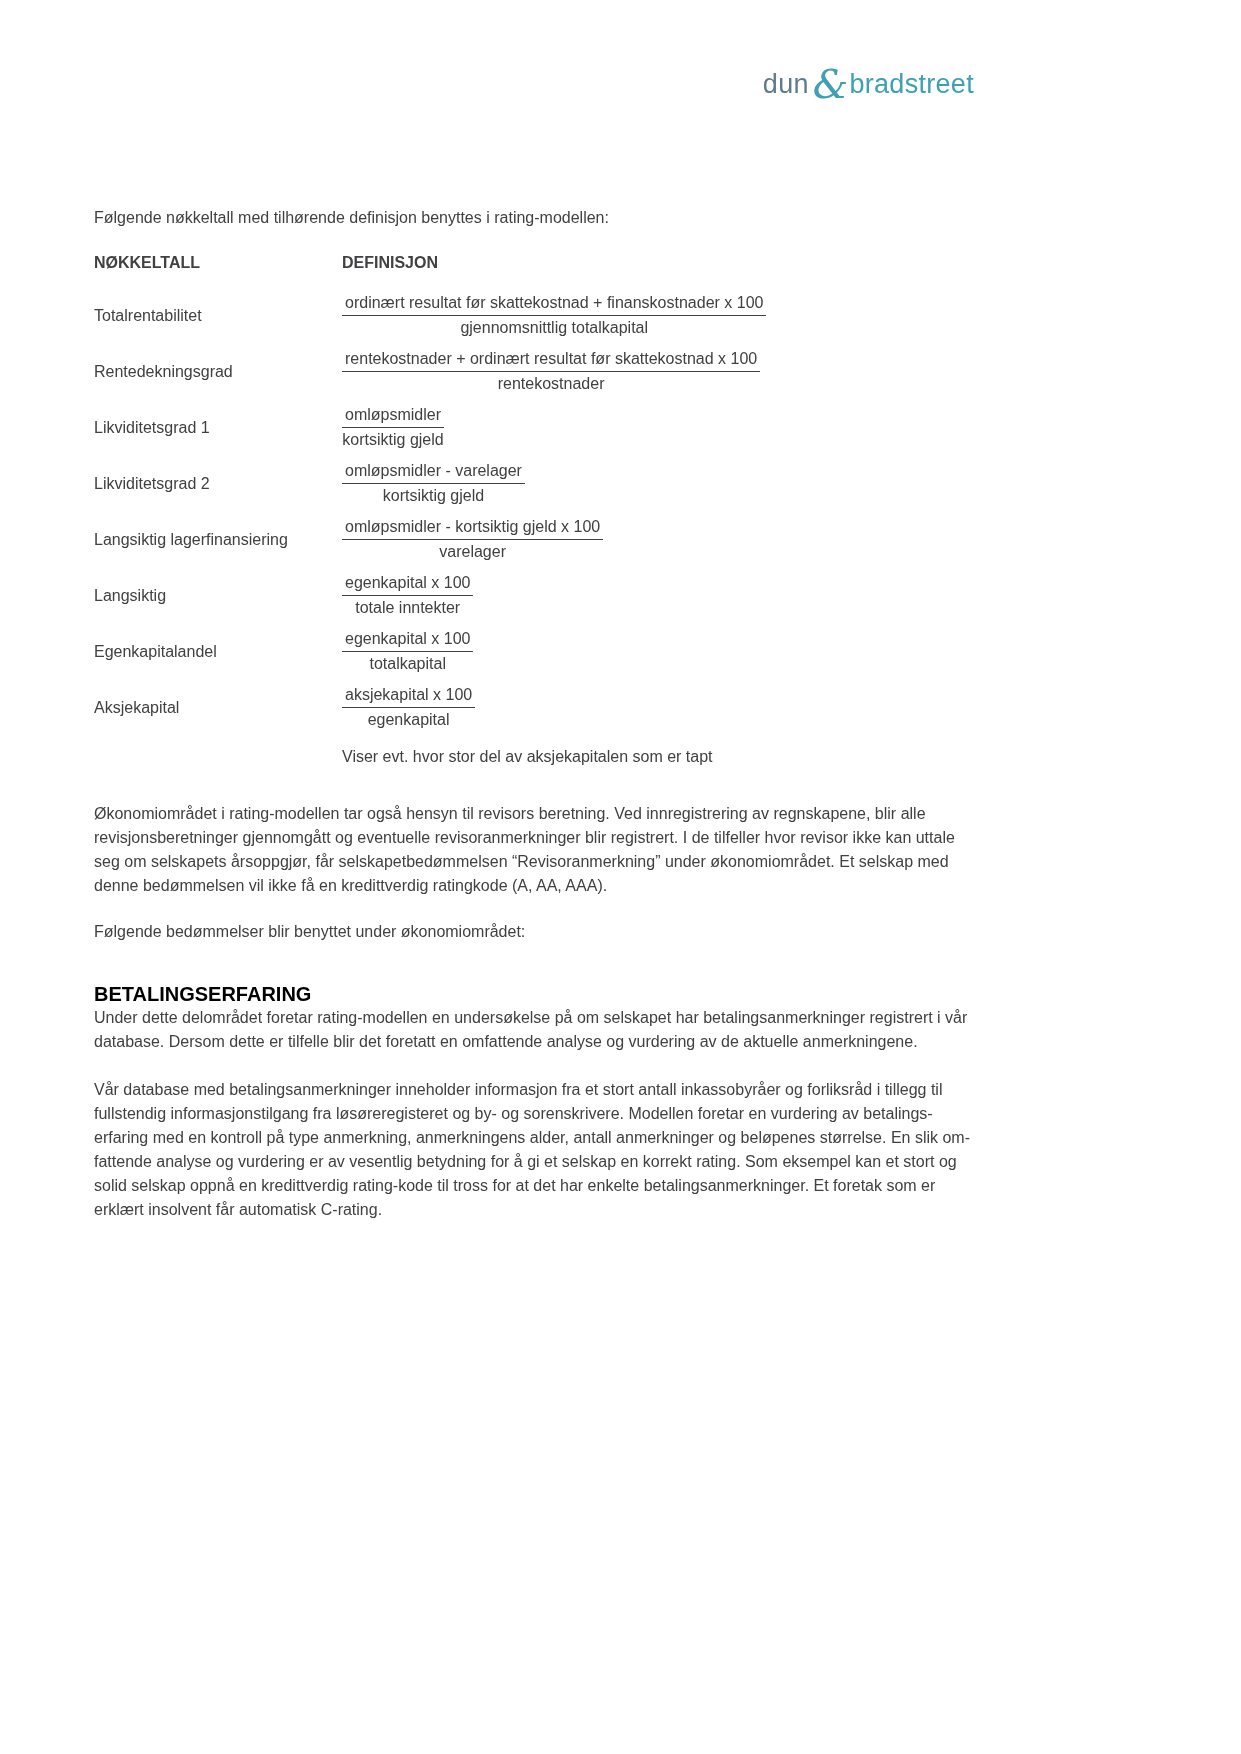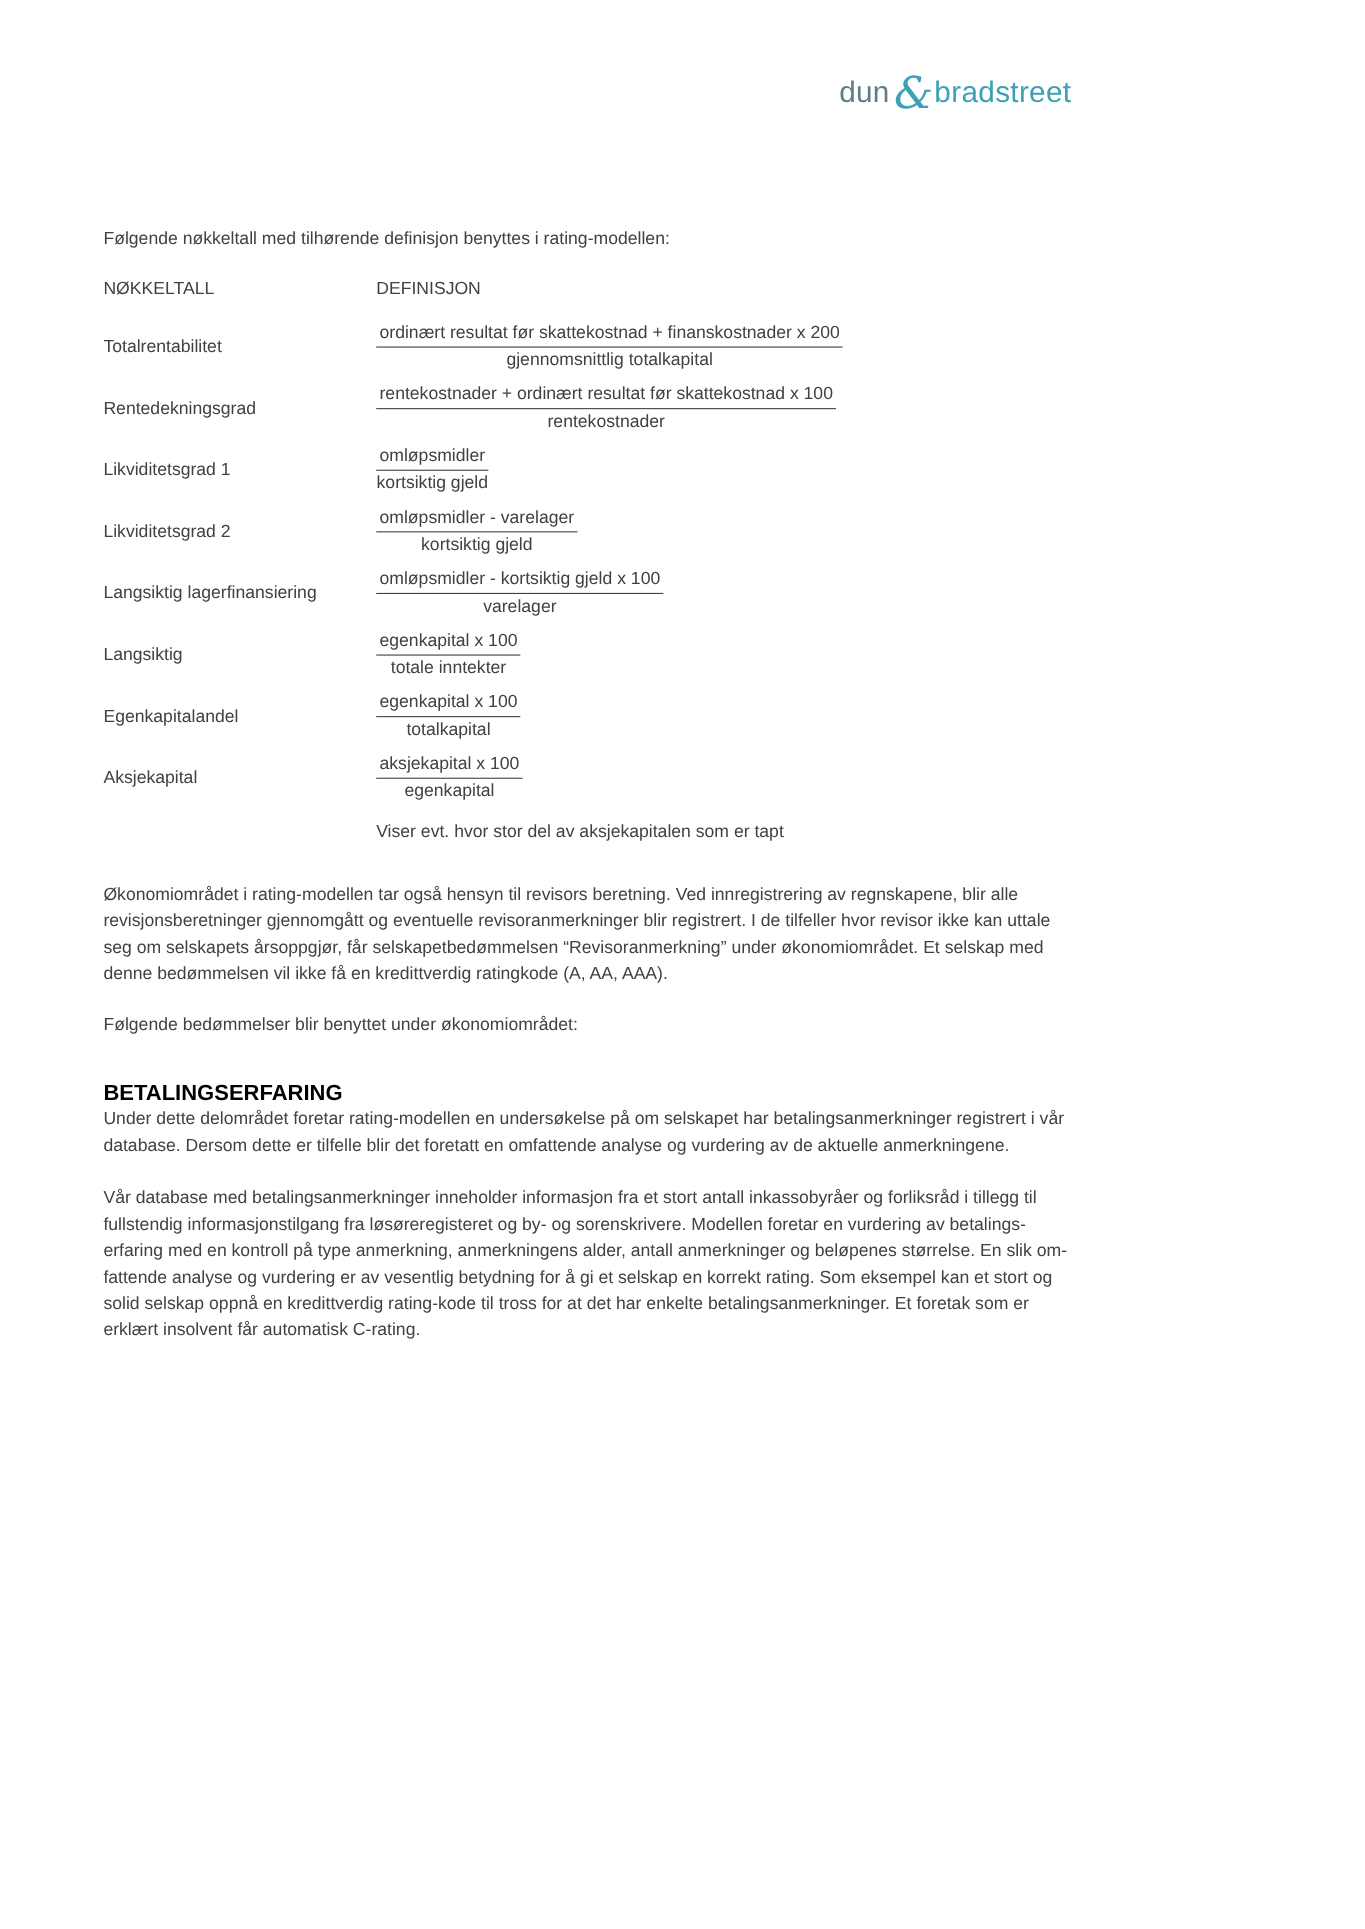--- a/index.html
+++ b/index.html
@@ -41,21 +41,21 @@
 
   
   .ratio-table {
     margin-top: 24px;
     display: grid;
     grid-template-columns: 248px auto;
     justify-items: start;
     align-items: center;
     row-gap: 6px;
   }
-  .t-head { font-weight: normal; margin-bottom: 12px; }
+  .t-head { font-weight: bold; margin-bottom: 12px; }
   .t-label { line-height: 21px; }
   .frac {
     display: inline-block;
     text-align: center;
     line-height: 21px;
     padding: 2px 0;
   }
   .num {
     display: block;
     border-bottom: 1.5px solid #414042;
@@ -111,21 +111,21 @@
   <main class="content">
 
     <p class="intro">Følgende nøkkeltall med tilhørende definisjon benyttes i rating-modellen:</p>
 
     <div class="ratio-table">
       <div class="t-head">NØKKELTALL</div>
       <div class="t-head">DEFINISJON</div>
 
       <div class="t-label">Totalrentabilitet</div>
       <div class="frac">
-        <span class="num">ordinært resultat før skattekostnad + finanskostnader x 200</span>
+        <span class="num">ordinært resultat før skattekostnad + finanskostnader x 100</span>
         <span class="den">gjennomsnittlig totalkapital</span>
       </div>
 
       <div class="t-label">Rentedekningsgrad</div>
       <div class="frac">
         <span class="num">rentekostnader + ordinært resultat før skattekostnad x 100</span>
         <span class="den">rentekostnader</span>
       </div>
 
       <div class="t-label">Likviditetsgrad 1</div>

